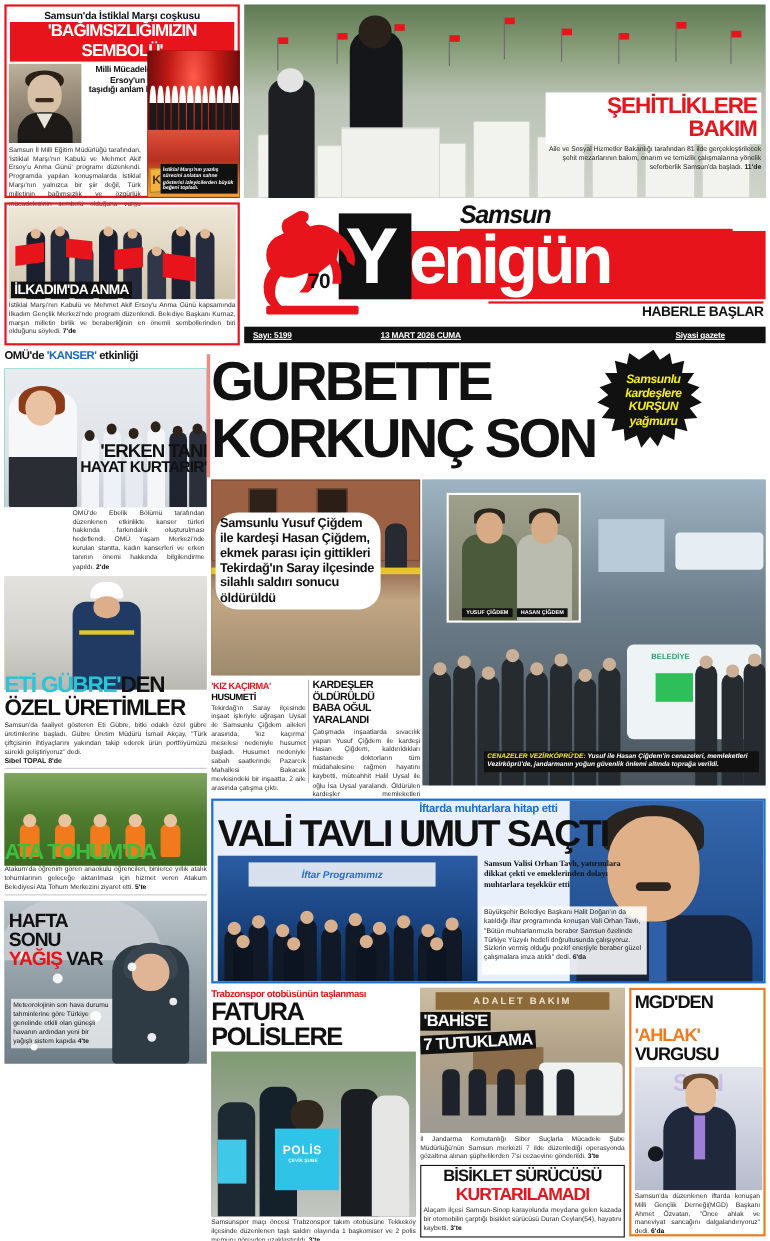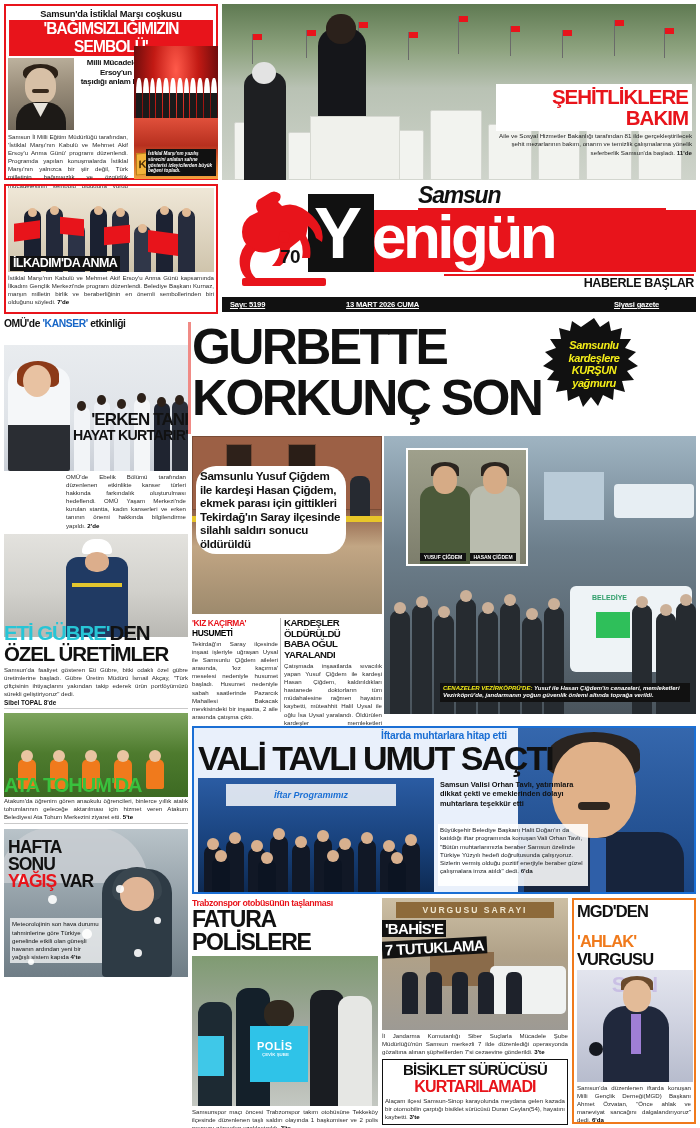--- a/index.html
+++ b/index.html
@@ -110,21 +110,21 @@
   #mh-haberle { position:absolute; right:2px; top:92px; font-size:12.5px; font-weight:bold; color:#111; letter-spacing:-0.4px;}
   #mh-hrule { position:absolute; right:2px; top:90px; width:250px; height:2px; background:#e8141b; }
   #mh-infobar { position:absolute; left:0; bottom:2px; width:474px; height:15px; background:#111; color:#fff; }
   #mh-infobar span { position:absolute; top:3px; font-size:7.6px; font-weight:bold; letter-spacing:-0.2px;text-decoration:underline; }
   #mh-sayi { left:8px; } #mh-date { left:124px; } #mh-fiyat { left:292px; } #mh-tur { left:392px; }
 
   
   #sidebar { left:4px; top:318px; width:184px; height:806px; }
   #sb-kanser-kicker { font-size:10.3px; font-weight:bold; letter-spacing:-0.4px; color:#111; white-space:nowrap; }
   #sb-kanser-kicker .k { color:#1766c7; }
-  #sb-omu-photo { position:relative; width:184px; height:126px; margin-top:16px; overflow:hidden; background:#14b8a6; }
+  #sb-omu-photo { position:relative; width:184px; height:126px; margin-top:6px; overflow:hidden; background:#14b8a6; }
   .lab-bg { position:absolute; inset:0; background:linear-gradient(180deg,#e9ecef 0%, #dfe3e8 60%, #c9ced6 100%); }
   .lab-p { position:absolute; bottom:0; width:16px; background:#f4f6f8; border-radius:6px 6px 0 0; }
   .lab-h { position:absolute; width:9px; height:10px; border-radius:50%; background:#2d2119; }
   #sb-omu-woman { position:absolute; left:4px; bottom:0; width:62px; height:104px;
      background:linear-gradient(180deg,#f5f7f9 0 56%, #2a2d33 56% 100%); border-radius:16px 16px 2px 2px;}
   #sb-omu-woman .wh { position:absolute; left:15px; top:-2px; width:28px; height:32px; border-radius:50%; background:#e8c2a2;}
   #sb-omu-woman .wr { position:absolute; left:9px; top:-6px; width:42px; height:26px; border-radius:50% 50% 20% 20%; background:#8c3a18;}
   #sb-erken {
     position:absolute; right:0; bottom:28px; text-align:right; width:130px;
   }
@@ -217,21 +217,21 @@
   .vperson .vh { position:absolute; left:3px; top:-8px; width:12px; height:12px; border-radius:50%; background:#d8b08e;}
   #vali-banner { position:absolute; left:28px; top:6px; width:170px; height:22px; background:rgba(255,255,255,0.82); color:#1b6fd4; font-size:9px; font-weight:bold; font-style:italic; text-align:center; line-height:22px;}
   #vali-portrait { position:absolute; right:0; top:0; width:176px; height:168px; overflow:hidden; background:#17407a;}
   .vp-bg { position:absolute; inset:0; background:linear-gradient(180deg,#3567ad 0%, #1a4583 100%); }
   #vp-face { position:absolute; left:34px; top:14px; width:84px; height:96px; border-radius:46%; background:#e0b189;}
   #vp-hair { position:absolute; left:30px; top:4px; width:92px; height:44px; border-radius:50% 50% 20% 20%; background:#2a2420;}
   #vp-must { position:absolute; left:60px; top:74px; width:32px; height:8px; border-radius:4px; background:#2e2620;}
   #vp-suit { position:absolute; left:6px; top:104px; width:160px; height:64px; background:#17243c; border-radius:26px 26px 0 0;}
   #vp-tie  { position:absolute; left:72px; top:110px; width:16px; height:58px; background:#2f5fa8;}
   #vp-mic  { position:absolute; left:22px; top:112px; width:26px; height:26px; border-radius:50%; background:#14161c;}
-  #vali-deck { position:absolute; left:246px; top:52px; width:136px; font-size:7.4px; line-height:9.4px; font-weight:bold; color:#111;}
+  #vali-deck { position:absolute; left:246px; top:52px; width:136px; font-size:7.4px; line-height:9.4px; font-weight:bold; color:#111;font-family:Liberation Serif, serif;}
   #vali-body { position:absolute; left:246px; top:98px; width:146px; font-size:6.2px; line-height:8.3px; color:#15181c;}
   #vali-body-bg { position:absolute; left:244px; top:96px; width:150px; height:62px; background:rgba(255,255,255,0.88); }
 
   
   #bot-a { left:192px; top:898px; width:186px; height:226px; }
   #bot-a-kicker { font-size:8.8px; font-weight:bold; color:#e8141b; letter-spacing:-0.4px;}
   #bot-a-head { font-size:23px; font-weight:bold; color:#111; letter-spacing:-1.3px; line-height:23px; }
   #bot-a-photo { position:relative; width:186px; height:150px; margin-top:2px; overflow:hidden; background:#98a39a;}
   .polis-bg { position:absolute; inset:0; background:linear-gradient(180deg,#7f9b72 0%, #a0a79c 45%, #c4c8c2 100%); }
   #polis-vest { position:absolute; left:58px; bottom:24px; width:58px; height:56px; background:#2fc3e8; }
@@ -728,21 +728,21 @@
     </div>
     <div id="bot-a-body" class="body-txt">
       <span>Samsunspor maçı öncesi Trabzonspor takım otobüsüne Tekkeköy ilçesinde düzenlenen taşlı saldırı olayında 1 başkomiser ve 2 polis memuru görevden uzaklaştırıldı.</span>
       <b>3'te</b>
     </div>
   </div>
 
   <div class="abs" id="bot-b">
     <div id="bot-b-photo">
       <div class="adalet-bg"></div>
-      <div id="adalet-sign">VURGUSU   SARAYI</div>
+      <div id="adalet-sign">ADALET   BAKIM</div>
       <div class="abs" style="left:48px; top:54px; width:64px; height:34px; background:#8a6b4a;"></div>
       <div class="abs" style="left:108px; top:68px; width:76px; height:48px; background:#f0f2f1; border-radius:5px;"></div>
       <div class="jend" style="left:20px;"></div>
       <div class="jend" style="left:44px;"></div>
       <div class="jend" style="left:70px;"></div>
       <div class="jend" style="left:96px;"></div>
       <div class="jend" style="left:124px;"></div>
       <div id="bahis-tag">
         <div class="b1">'BAHİS'E</div><br>
         <div class="b2">7 TUTUKLAMA</div>

